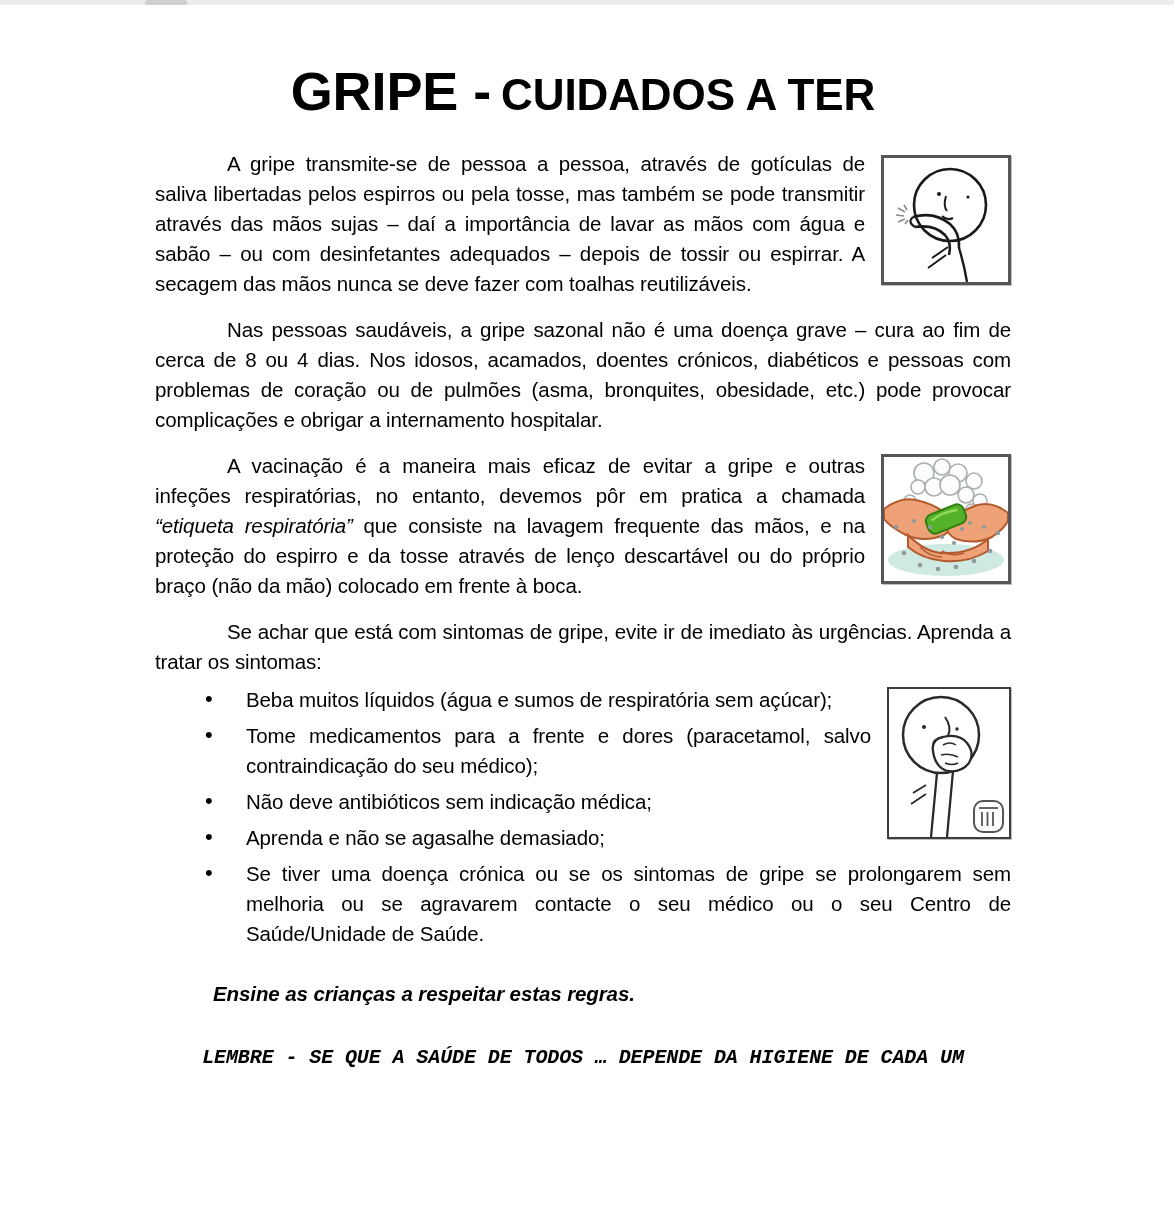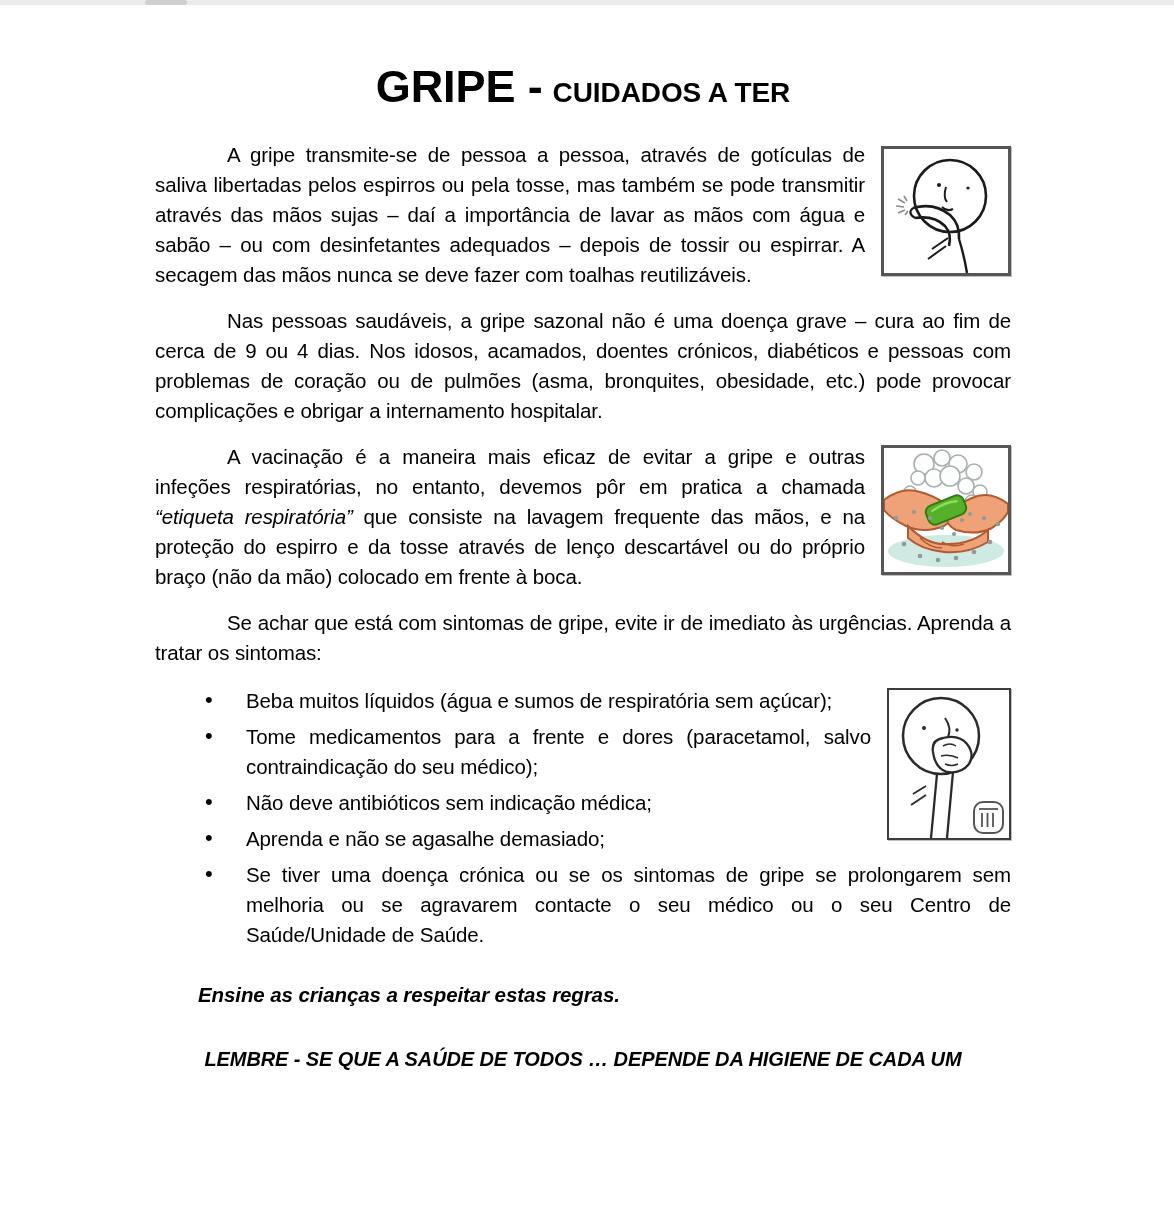--- a/index.html
+++ b/index.html
@@ -30,22 +30,22 @@
     line-height: 30px;
     letter-spacing: -0.1px;
   }
   .title {
     margin: 0 0 28px 0;
     text-align: center;
     font-weight: bold;
     line-height: 1.1;
     white-space: nowrap;
   }
-  .title-main { font-size: 45px; margin-right: 10px; }
-  .title-sub  { font-size: 28px; }
+  .title-main { font-size: 54px; margin-right: 10px; }
+  .title-sub  { font-size: 44px; }
   p.para {
     margin: 0 0 16px 0;
     text-align: justify;
   }
   .indent   { text-indent: 72px; }
   .indent-s { text-indent: 52px; }
   .fig {
     float: right;
     margin: 3px 0 8px 16px;
     background: #fff;
@@ -62,27 +62,28 @@
     text-align: justify;
     margin-bottom: 6px;
   }
   .bullet .dot {
     position: absolute; left: 50px; top: -1px;
     font-size: 22px;
   }
   .p-last { margin-top: 4px; }
   .teach {
     font-weight: bold; font-style: italic;
-    margin: 24px 0 0 43px;
+    margin: 24px 0 0 58px;
   }
   .footer {
     font-weight: bold; font-style: italic;
     text-align: center;
     font-size: 20px;
     margin-top: 34px;
+    font-family: Liberation Mono, monospace;
   }
   .italic-q { font-style: italic; }
   .clearfix::after { content: ""; display: block; clear: both; }
 </style>
 </head>
 <body>
 
 <div class="page">
 
   <div class="topbar">
@@ -110,21 +111,21 @@
           <path d="M75 90 Q80 106 83 124" fill="none" stroke="#1a1a1a" stroke-width="2.4"></path>
           <path d="M48 100 l16 -11 M44 110 l18 -13" fill="none" stroke="#1a1a1a" stroke-width="2"></path>
           <g stroke="#8a8a8a" stroke-width="1.6" fill="none">
             <path d="M14 50 l7 4 M12 57 l8 1 M14 64 l7 -3 M20 47 l3 5 M21 66 l3 -4"></path>
           </g>
         </svg>
       </figure>
       <p class="para indent">A gripe transmite-se de pessoa a pessoa, através de gotículas de saliva libertadas pelos espirros ou pela tosse, mas também se pode transmitir através das mãos sujas – daí a importância de lavar as mãos com água e sabão – ou com desinfetantes adequados – depois de tossir ou espirrar. A secagem das mãos nunca se deve fazer com toalhas reutilizáveis.</p>
     </div>
 
-    <p class="para indent">Nas pessoas saudáveis, a gripe sazonal não é uma doença grave – cura ao fim de cerca de 9 ou 4 dias. Nos idosos, acamados, doentes crónicos, diabéticos e pessoas com problemas de coração ou de pulmões (asma, bronquites, obesidade, etc.) pode provocar complicações e obrigar a internamento hospitalar.</p>
+    <p class="para indent">Nas pessoas saudáveis, a gripe sazonal não é uma doença grave – cura ao fim de cerca de 8 ou 4 dias. Nos idosos, acamados, doentes crónicos, diabéticos e pessoas com problemas de coração ou de pulmões (asma, bronquites, obesidade, etc.) pode provocar complicações e obrigar a internamento hospitalar.</p>
 
     <div class="clearfix">
       <figure class="fig">
         <svg width="124" height="124" viewBox="0 0 124 124">
           <ellipse cx="62" cy="103" rx="58" ry="16" fill="#cfe9e3"></ellipse>
           <g fill="#fdfdfd" stroke="#a9b0b0" stroke-width="1.6">
             <circle cx="40" cy="16" r="10"></circle>
               <circle cx="58" cy="10" r="8"></circle>
             <circle cx="74" cy="16" r="9"></circle>
               <circle cx="90" cy="24" r="8"></circle>
@@ -160,21 +161,21 @@
               <circle cx="70" cy="86" r="2.1"></circle>
             <circle cx="86" cy="66" r="2.1"></circle>
               <circle cx="30" cy="64" r="2.1"></circle>
               <circle cx="100" cy="70" r="2.1"></circle>
           </g>
         </svg>
       </figure>
       <p class="para indent"><span>A vacinação é a maneira mais eficaz de evitar a gripe e outras infeções respiratórias, no entanto, devemos pôr em pratica a chamada </span><span class="italic-q">“etiqueta respiratória”</span><span> que consiste na lavagem frequente das mãos, e na proteção do espirro e da tosse através de lenço descartável ou do próprio braço (não da mão) colocado em frente à boca.</span></p>
     </div>
 
-    <p class="para indent" style="margin-bottom:18px">Se achar que está com sintomas de gripe, evite ir de imediato às urgências. Aprenda a tratar os sintomas:</p>
+    <p class="para indent" style="margin-bottom:8px">Se achar que está com sintomas de gripe, evite ir de imediato às urgências. Aprenda a tratar os sintomas:</p>
 
     <div class="bullets clearfix">
       <figure class="fig fig-tall" style="margin-top:2px">
         <svg width="120" height="148" viewBox="0 0 120 148">
           <circle cx="52" cy="46" r="38" fill="#fff" stroke="#2a2a2a" stroke-width="2.5"></circle>
           <circle cx="35" cy="38" r="2" fill="#2a2a2a"></circle>
           <circle cx="68" cy="40" r="1.7" fill="#2a2a2a"></circle>
           <path d="M56 28 q7 10 3 19" fill="none" stroke="#2a2a2a" stroke-width="2"></path>
           <path d="M44 62 Q42 50 54 48 Q70 44 78 54 Q86 64 80 74 Q72 84 58 82 Q46 78 44 62 Z" fill="#fff" stroke="#2a2a2a" stroke-width="2.3"></path>
           <path d="M54 56 q7 -4 13 0 M52 66 q9 -2 17 2 M56 74 q7 3 13 0" fill="none" stroke="#2a2a2a" stroke-width="1.5"></path>

